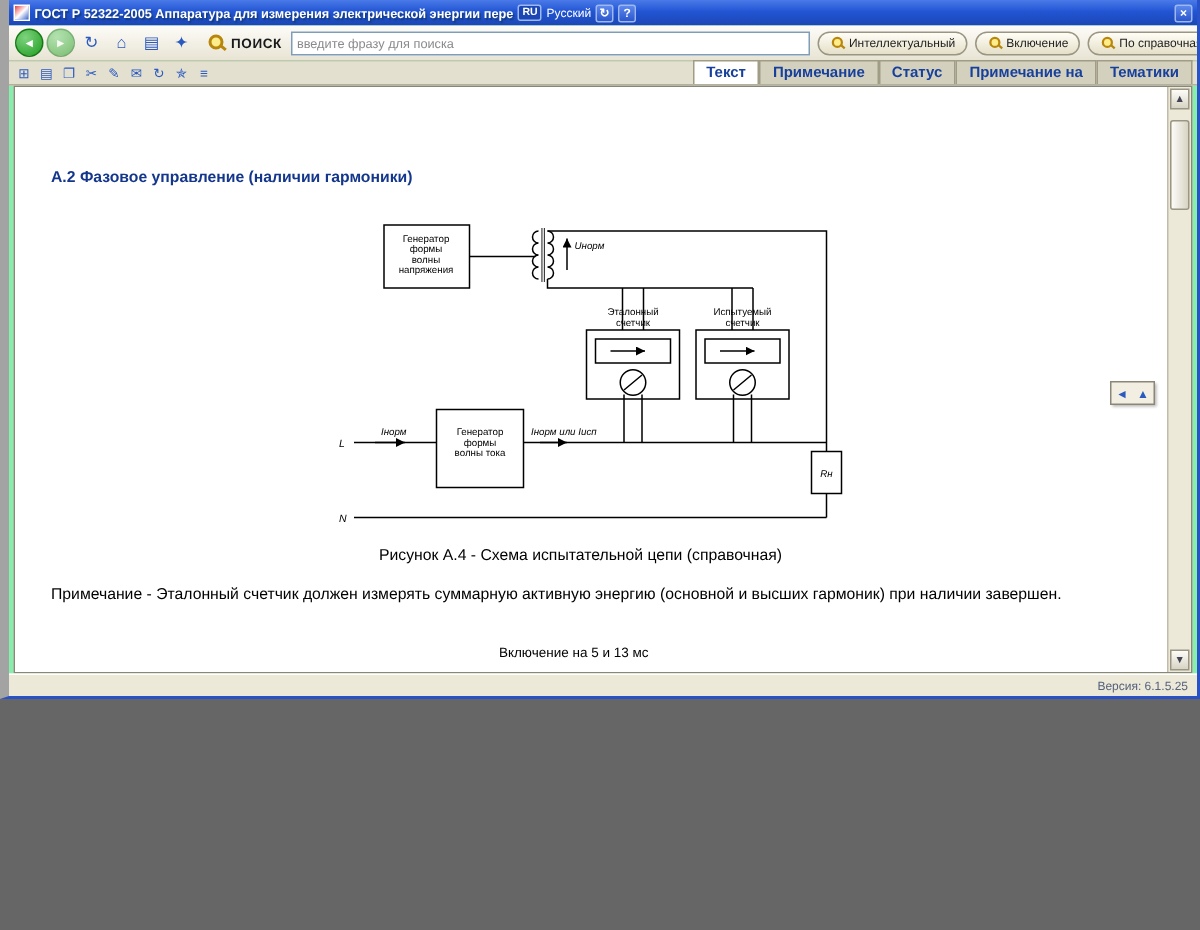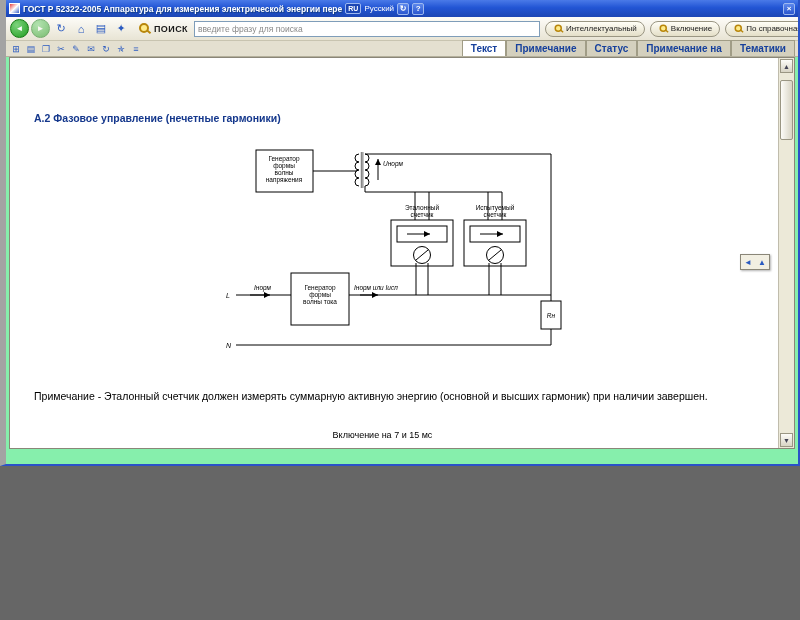--- a/index.html
+++ b/index.html
@@ -124,21 +124,21 @@
       <a class="tab active">Текст</a>
       <a class="tab">Примечание</a>
       <a class="tab">Статус</a>
       <a class="tab">Примечание на</a>
       <a class="tab">Тематики</a>
     </div>
   </div>
 
   <div class="content">
 
-    <div class="heading">А.2 Фазовое управление (нечетные гармоники)</div>
+    <div class="heading">А.2 Фазовое управление (наличии гармоники)</div>
 
     <svg id="circuit" width="400" height="212">
       <defs>
         <marker id="arr" markerWidth="7" markerHeight="6" refX="6" refY="3" orient="auto">
             <path d="M0,0 L6,3 L0,6 Z" fill="#000"></path>
           </marker>
       </defs>
       <g fill="none" stroke="#000" stroke-width="1">
         <rect x="46" y="4" width="57" height="42"></rect>
         <path d="M103,25 H147"></path>
@@ -178,23 +178,24 @@
       <text class="t6 mid" x="110" y="144">Генератор</text>
       <text class="t6 mid" x="110" y="151">формы</text>
       <text class="t6 mid" x="110" y="158">волны тока</text>
       <text class="t6 it" x="44" y="144">Iнорм</text>
       <text class="t6 it" x="144" y="144">Iнорм или Iисп</text>
       <text class="t7 it" x="16" y="152">L</text>
       <text class="t7 it" x="16" y="202">N</text>
       <text class="t6 it mid" x="341" y="172">Rн</text>
     </svg>
 
+    <div class="caption a4">Рисунок А.4 - Схема испытательной цепи (справочная)</div>
     <div class="note">Примечание - Эталонный счетчик должен измерять суммарную активную энергию (основной и высших гармоник) при наличии завершен.</div>
 
-    <div class="chart-title">Включение на 7 и 15 мс</div>
+    <div class="chart-title">Включение на 5 и 13 мс</div>
     <svg id="wave-svg" width="345" height="170">
       <defs>
         <marker id="arr2" markerWidth="7" markerHeight="6" refX="6" refY="3" orient="auto">
             <path d="M0,0 L6,3 L0,6 Z" fill="#000"></path>
           </marker>
       </defs>
       <g fill="none" stroke="#000" stroke-width="0.8">
         <rect x="61" y="10" width="267" height="155"></rect>
         <path d="M61,80 H328"></path>
         <path d="M58,26 h3 M58,53 h3 M58,107 h3 M58,134 h3 M58,161 h3"></path>
@@ -224,14 +225,17 @@
       <span class="float-btn">▲</span>
     </div>
 
     <div class="scrollbar">
       <span class="scroll-btn up">▲</span>
       <span class="scroll-thumb"></span>
       <span class="scroll-btn down">▼</span>
     </div>
   </div>
 
+  <div class="statusbar">
+    <span class="version">Версия: 6.1.5.25</span>
+  </div>
 
 </div>
 
 </body></html>

